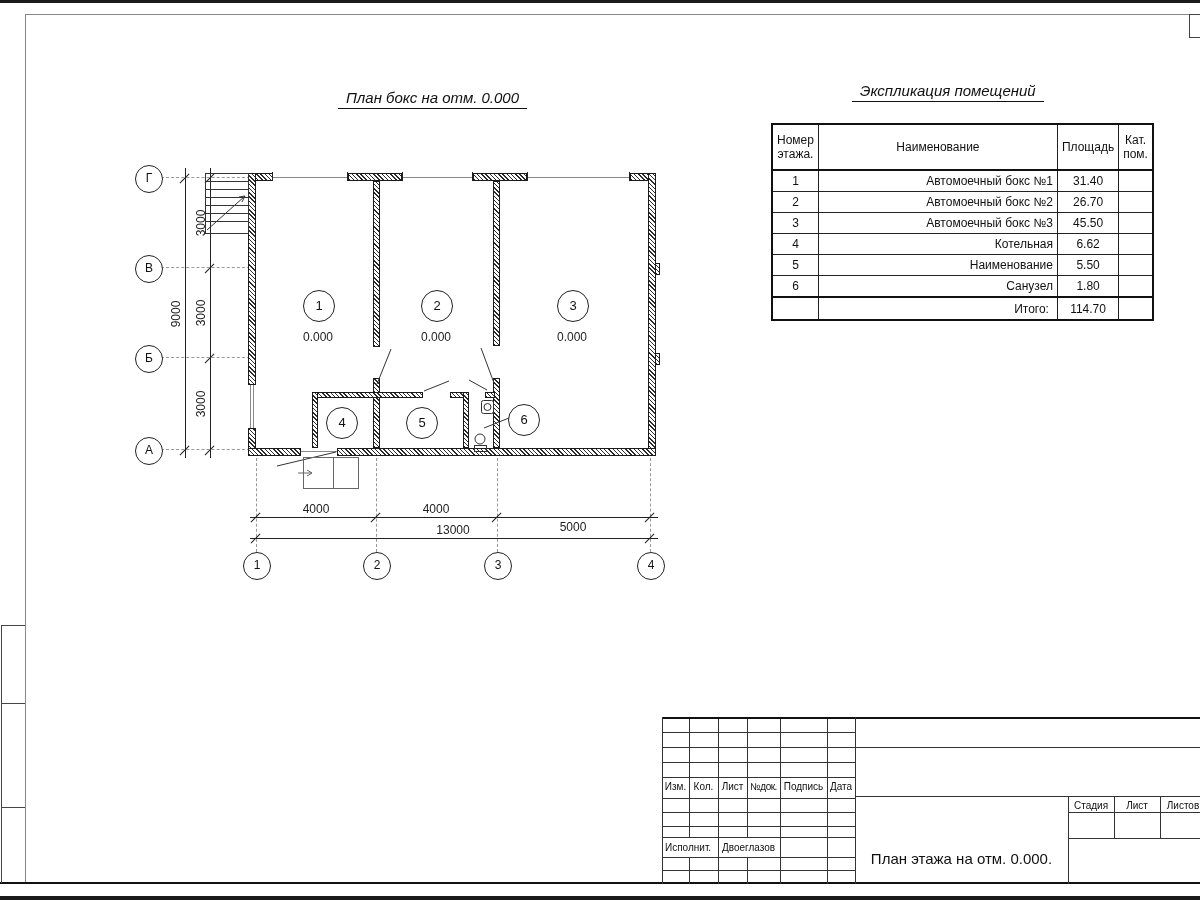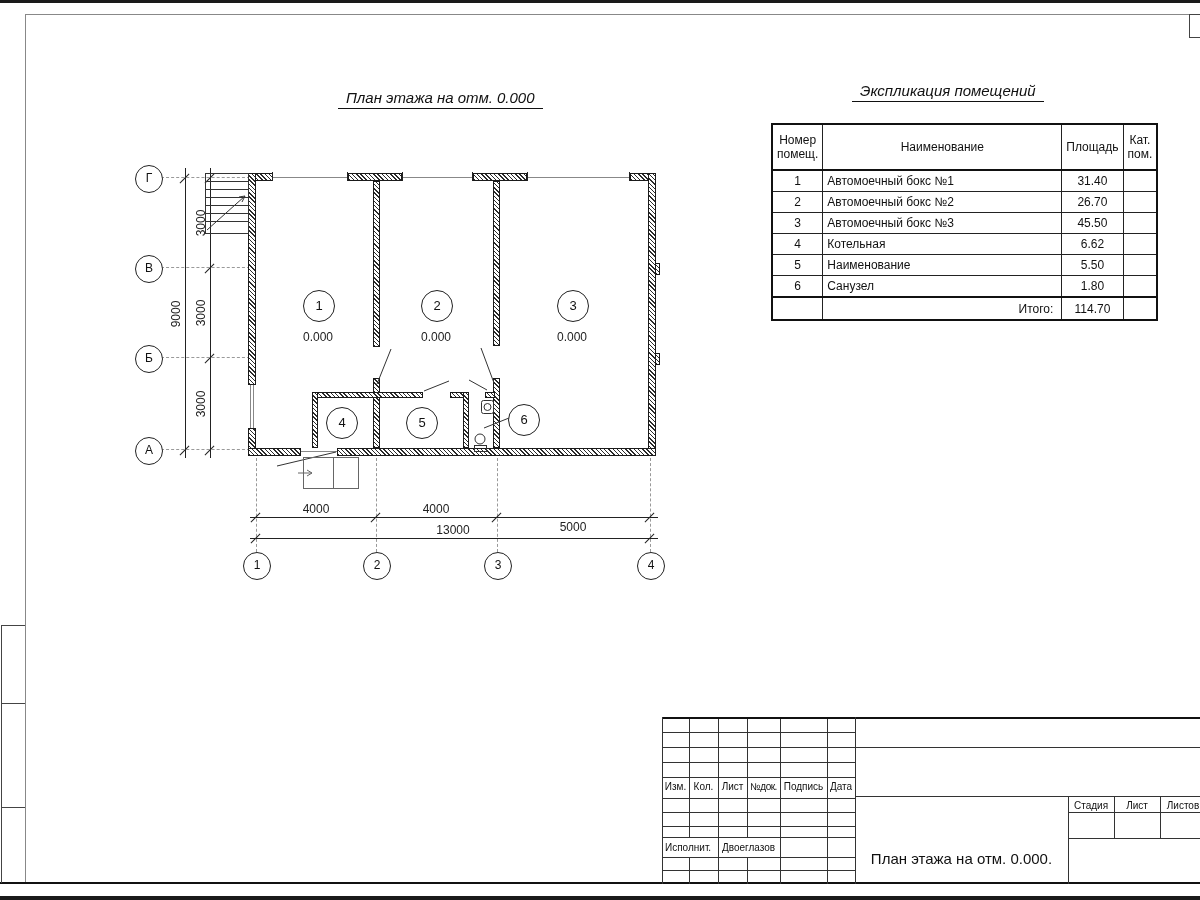--- a/index.html
+++ b/index.html
@@ -25,21 +25,21 @@
   .roombubble{position:absolute;width:30px;height:30px;border:1px solid #222;border-radius:50%;
           background:#fff;text-align:center;line-height:29px;font-size:13px;}
   .dimtext{position:absolute;width:60px;text-align:center;font-size:12px;color:#222;}
   .vdim{transform:rotate(-90deg);}
   .leveltext{position:absolute;width:44px;text-align:center;font-size:12px;color:#222;}
   .title{position:absolute;font-style:italic;font-size:15px;color:#111;
          border-bottom:1px solid #111;padding:0 8px 2px 8px;white-space:nowrap;}
   
   table.sched{position:absolute;left:771px;top:123px;border-collapse:collapse;table-layout:fixed;
          font-size:12px;color:#111;}
-  table.sched td,table.sched th{border:1px solid #222;padding:0 4px;height:20px;font-weight:normal;overflow:hidden;}
+  table.sched td,table.sched th{border:1px solid #222;padding:0 4px;height:20px;font-weight:normal;overflow:hidden;text-align:right;}
   table.sched{border:2px solid #111;}
   table.sched tr.hdr th{height:44px;text-align:center;border-bottom:2px solid #111;}
   table.sched td.c{text-align:center;}
   table.sched td.r{text-align:right;padding-right:8px;}
   table.sched tr.total td{border-top:2px solid #111;height:21px;}
   
   .tb{position:absolute;left:662px;top:717px;width:538px;height:167px;font-size:10px;}
   .tb .hl,.tb .vl{background:#333;}
   .tbtxt{position:absolute;white-space:nowrap;color:#111;}
   .tbc{text-align:center;}
@@ -56,21 +56,21 @@
   <div class="hl thin" style="left:25px;top:14px;width:1165px;"></div>
   <div class="vl thin" style="left:25px;top:14px;height:870px;"></div>
   <div class="abs" style="left:0;top:882px;width:1200px;height:2px;background:#111;"></div>
   <div class="abs" style="left:1189px;top:14px;width:12px;height:22px;border:1px solid #444;"></div>
 
   <div class="vl" style="left:1px;top:625px;height:258px;background:#444;"></div>
   <div class="hl" style="left:1px;top:625px;width:24px;background:#444;"></div>
   <div class="hl" style="left:1px;top:703px;width:24px;background:#444;"></div>
   <div class="hl" style="left:1px;top:807px;width:24px;background:#444;"></div>
 
-  <div class="title" style="left:338px;top:89px;">План этажа на отм. 0.000</div>
+  <div class="title" style="left:338px;top:89px;">План бокс на отм. 0.000</div>
 
   <div class="dash-h" style="left:161px;top:177px;width:89px;"></div>
   <div class="dash-h" style="left:161px;top:267px;width:89px;"></div>
   <div class="dash-h" style="left:161px;top:357px;width:89px;"></div>
   <div class="dash-h" style="left:161px;top:449px;width:89px;"></div>
   <div class="bubble" style="left:135px;top:165px;">Г</div>
   <div class="bubble" style="left:135px;top:255px;">В</div>
   <div class="bubble" style="left:135px;top:345px;">Б</div>
   <div class="bubble" style="left:135px;top:437px;">А</div>
 
@@ -200,21 +200,21 @@
   <div class="title" style="left:852px;top:82px;">Экспликация помещений</div>
   <table class="sched">
     <colgroup>
         <col style="width:46px">
         <col style="width:239px">
         <col style="width:58px">
         <col style="width:31px">
       </colgroup>
     <tbody>
         <tr class="hdr">
-      <th>Номер помещ.</th>
+      <th>Номер этажа.</th>
       <th>Наименование</th>
       <th>Площадь</th>
       <th>Кат. пом.</th>
     </tr>
     <tr>
       <td class="c">1</td>
       <td>Автомоечный бокс №1</td>
       <td class="c">31.40</td>
       <td></td>
     </tr>

